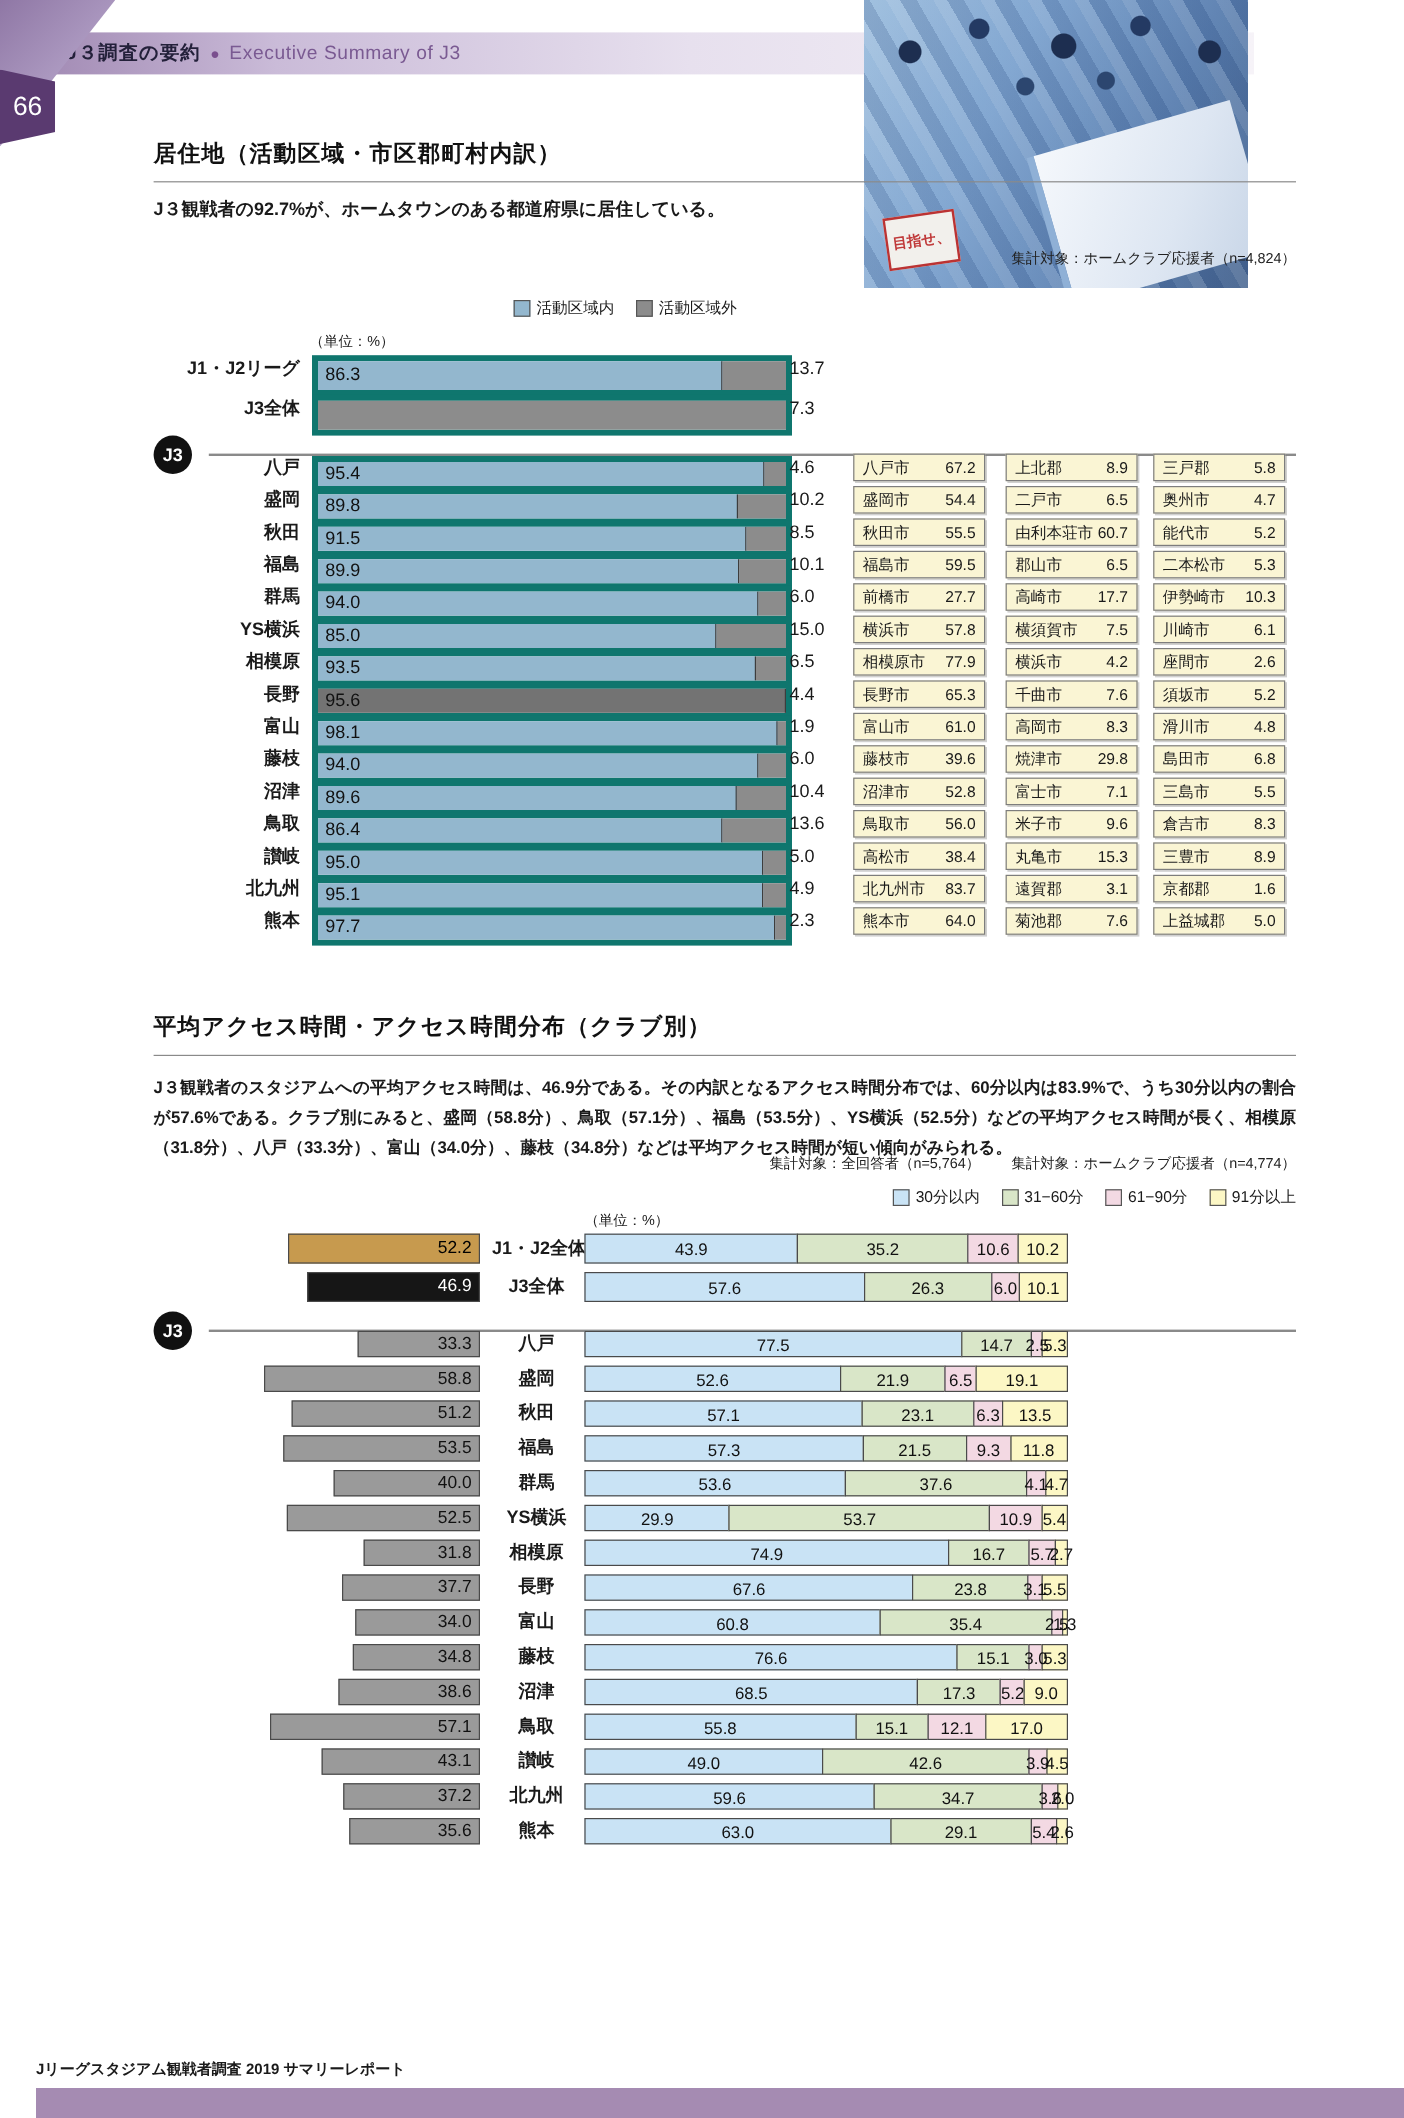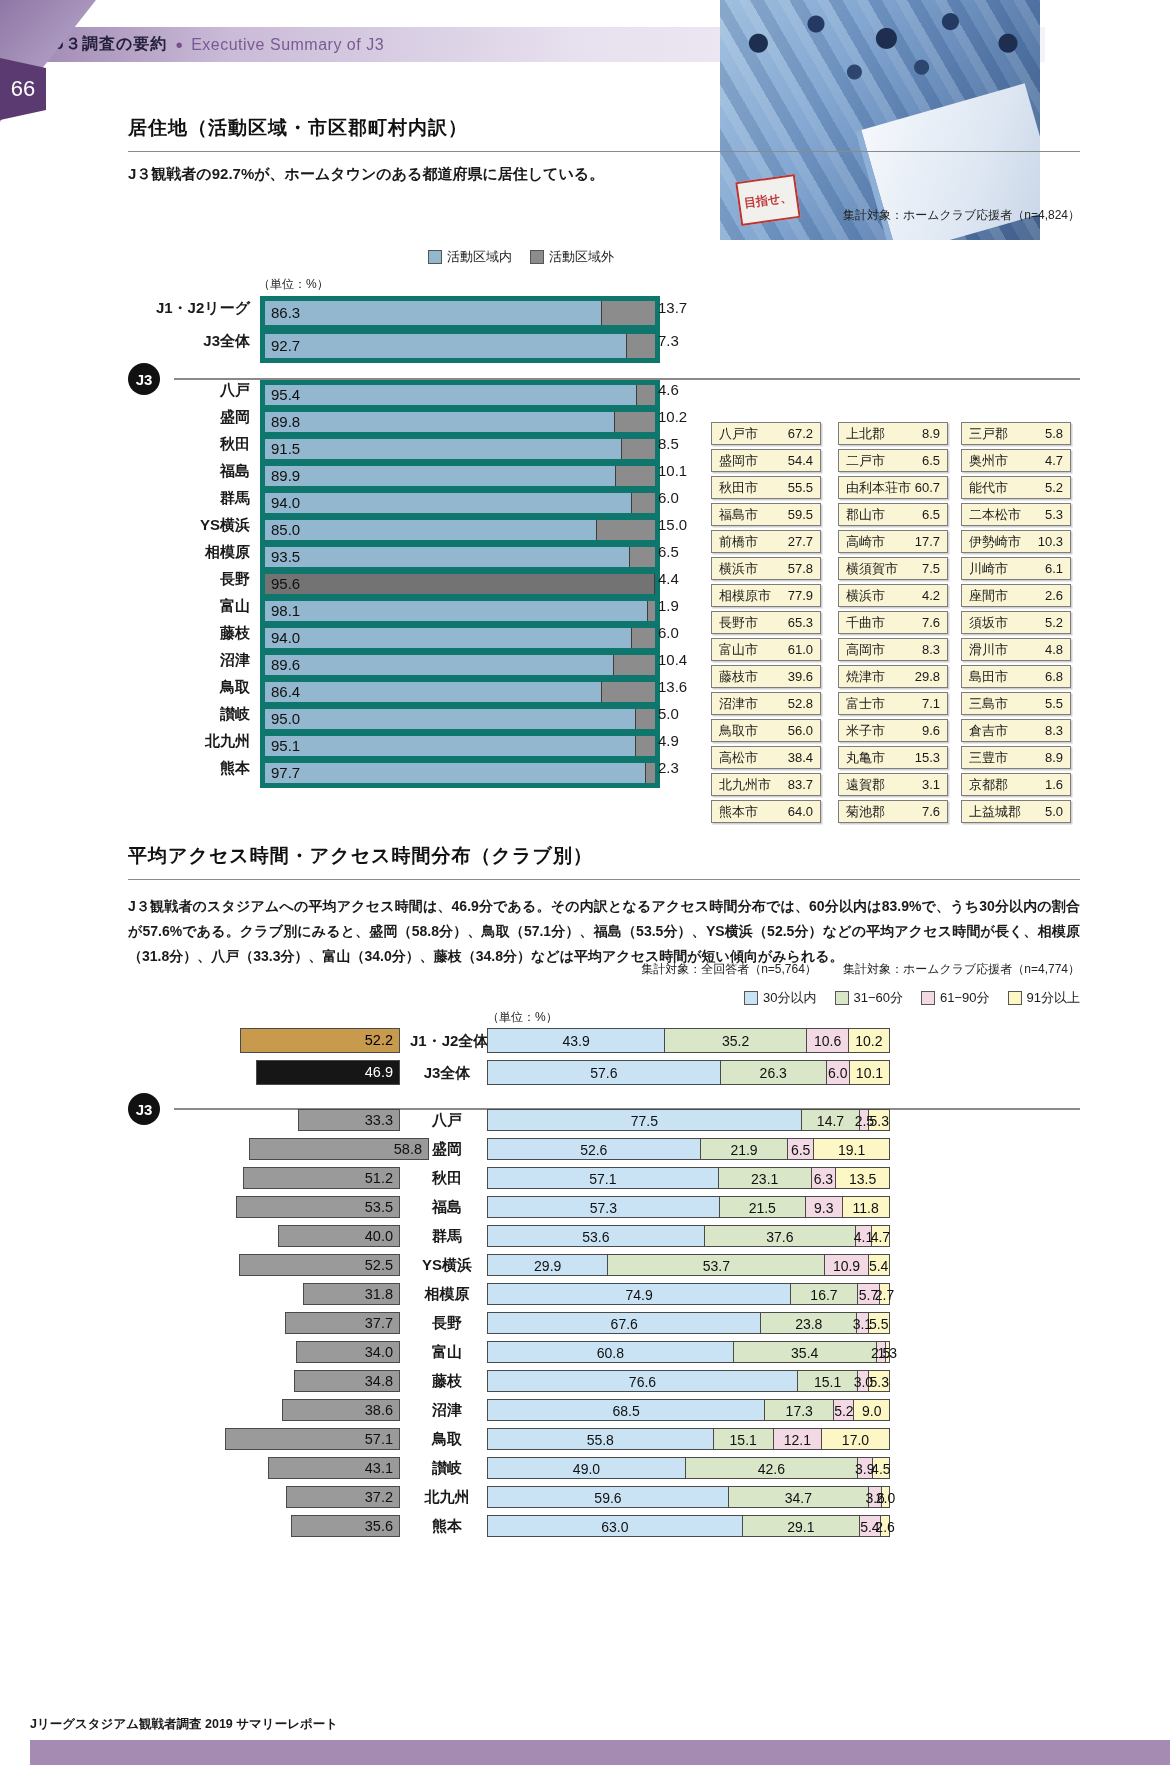--- a/index.html
+++ b/index.html
@@ -69,21 +69,21 @@
   .s1-row-overall .s1-bar{height:24px;}
   .s1-seg-in{position:relative;height:100%;border-right:1px solid #3d3d3d;box-sizing:border-box;}
   .s1-seg-out{flex:1;height:100%;}
   .s1-inlabel{position:absolute;left:6px;top:0;font-size:15px;line-height:20px;color:#111;}
   .s1-row-overall .s1-inlabel{line-height:24px;}
   .s1-outval{position:absolute;left:530px;top:3px;font-size:15px;line-height:20px;text-align:center;}
   .s1-row-overall .s1-outval{line-height:24px;}
   .s1-cell{position:absolute;top:1px;width:110px;height:23px;background:#faf5d4;
            border:1px solid #7d7d7d;box-shadow:1.5px 1.5px 0 rgba(120,120,120,.35);
            display:flex;justify-content:space-between;align-items:center;
-           padding:0 7px;font-size:13px;box-sizing:border-box;white-space:nowrap;margin-top:44px;}
+           padding:0 7px;font-size:13px;box-sizing:border-box;white-space:nowrap;}
   .c0{left:583px}.c1{left:710px}.c2{left:833px}
 
   
   .s2-rows{position:absolute;left:0;right:0;}
   .s2-row{position:relative;height:29px;}
   .s2-row-overall{height:32px;}
   .s2-avgbar{position:absolute;top:3px;height:22px;border:1px solid #4a4a4a;box-sizing:border-box;
              text-align:right;padding-right:6px;font-size:14.5px;line-height:20px;background:#9a9a9a;color:#111;}
   .s2-row-overall .s2-avgbar{height:25px;line-height:23px;}
   .s2-clublabel{position:absolute;left:282px;width:74px;top:3px;text-align:center;
@@ -147,23 +147,20 @@
             <div class="s1-seg-in" style="width: 336.57px; background: rgb(147, 183, 206);">
               <div class="s1-inlabel">86.3</div>
             </div>
             <div class="s1-seg-out" style="background: rgb(140, 140, 140);"></div>
           </div>
           <div class="s1-outval">13.7</div>
         </div>
         <div class="s1-row s1-row-overall">
           <div class="s1-label">J3全体</div>
           <div class="s1-bar">
-            <div class="s1-seg-in" style="width: 361.53px; background: rgb(147, 183, 206);">
-              <div class="s1-inlabel">92.7</div>
-            </div>
             <div class="s1-seg-out" style="background: rgb(140, 140, 140);"></div>
           </div>
           <div class="s1-outval">7.3</div>
         </div>
       </div>
     <div class="j3-rule" style="top:248px;">
       <div class="j3-badge">J3</div>
       <div class="j3-line"></div>
     </div>
     <div class="s1-rows" style="top:262px;" id="s1-clubs">
@@ -581,21 +578,21 @@
             </div>
             <div class="s2-seg" style="width: 10.15px; background: rgb(243, 217, 227);">
               <div class="s2-seglabel">2.5</div>
             </div>
             <div class="s2-seg" style="width: 21.518px; background: rgb(252, 247, 197);">
               <div class="s2-seglabel">5.3</div>
             </div>
           </div>
         </div>
         <div class="s2-row">
-          <div class="s2-avgbar" style="width: 179.928px; left: 92.072px; margin-left: 29px;">58.8</div>
+          <div class="s2-avgbar" style="width: 179.928px; left: 92.072px;">58.8</div>
           <div class="s2-clublabel">盛岡</div>
           <div class="s2-stack">
             <div class="s2-seg" style="width: 213.556px; background: rgb(201, 227, 245);">
               <div class="s2-seglabel">52.6</div>
             </div>
             <div class="s2-seg" style="width: 88.914px; background: rgb(217, 230, 200);">
               <div class="s2-seglabel">21.9</div>
             </div>
             <div class="s2-seg" style="width: 26.39px; background: rgb(243, 217, 227);">
               <div class="s2-seglabel">6.5</div>

